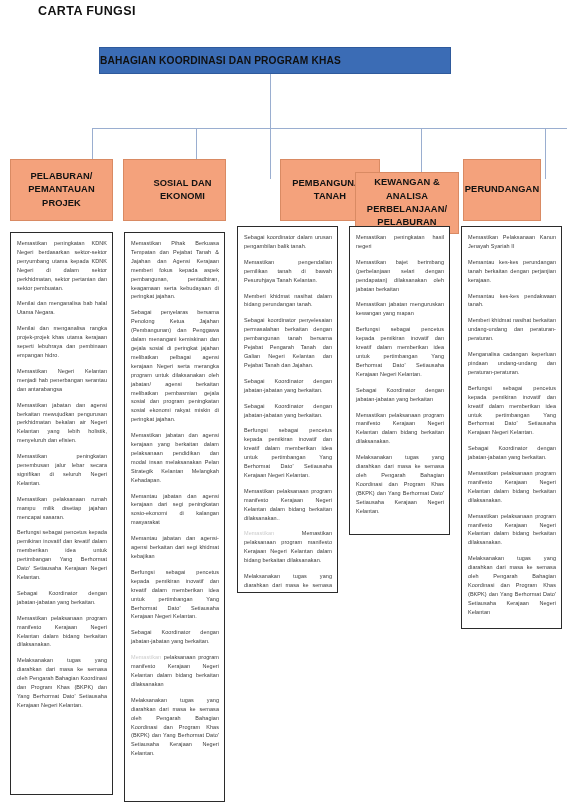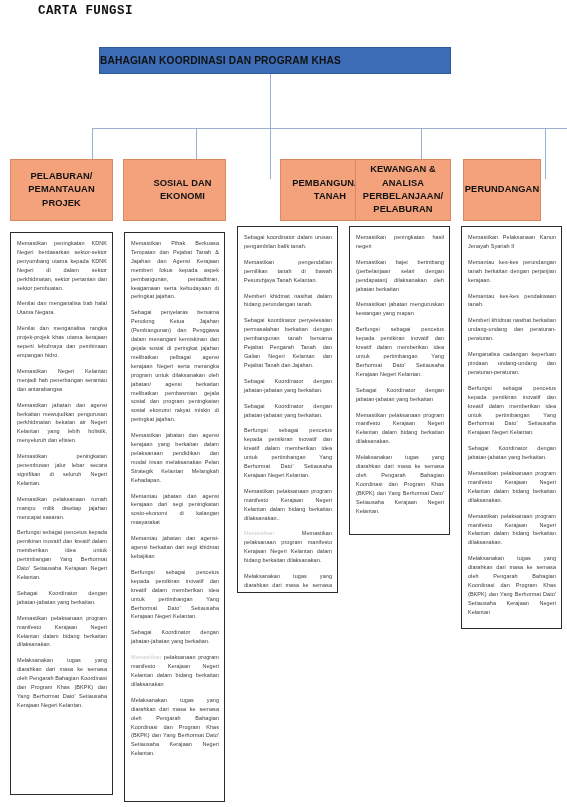--- a/index.html
+++ b/index.html
@@ -13,21 +13,21 @@
     position: relative;
     font-family: "Liberation Sans", sans-serif;
     overflow: hidden;
   }
 
   
   #page-title {
     position: absolute;
     left: 38px;
     top: 4px;
-    font-family: Liberation Mono, monospace;
+    font-family: Liberation Sans, sans-serif;
     font-weight: bold;
     font-size: 12.5px;
     letter-spacing: 0.4px;
     color: #111111;
     white-space: nowrap;
   }
 
   
   #root-node {
     position: absolute;
@@ -120,21 +120,21 @@
 
 <div class="dept-box" style="left:10px; top:159px; width:103px; height:62px;">
   <span class="dept-label">PELABURAN/ PEMANTAUAN PROJEK</span>
 </div>
 <div class="dept-box" style="left:123px; top:159px; width:103px; height:62px;padding-left:20px;">
   <span class="dept-label">SOSIAL DAN EKONOMI</span>
 </div>
 <div class="dept-box" style="left:238px; top:159px; width:100px; height:62px;margin-left:42px;">
   <span class="dept-label">PEMBANGUNAN TANAH</span>
 </div>
-<div class="dept-box" style="left:355px; top:159px; width:96px; height:62px;">
+<div class="dept-box" style="left:355px; top:172px; width:104px; height:62px;">
   <span class="dept-label">KEWANGAN &amp; ANALISA PERBELANJAAN/ PELABURAN</span>
 </div>
 <div class="dept-box" style="left:463px; top:159px; width:78px; height:62px;">
   <span class="dept-label">PERUNDANGAN</span>
 </div>
 
 <div class="detail-box" style="left:10px; top:232px; width:103px; height:563px;">
     <p>Memastikan peningkatan KDNK Negeri berdasarkan sektor-sektor penyumbang utama kepada KDNK Negeri di dalam sektor perkhidmatan, sektor pertanian dan sektor pembuatan.</p>
     <p>Menilai dan menganalisa bab halal Utama Negara.</p>
     <p>Menilai dan menganalisa rangka projek-projek khas utama kerajaan seperti lebuhraya dan pembinaan empangan hidro.</p>

